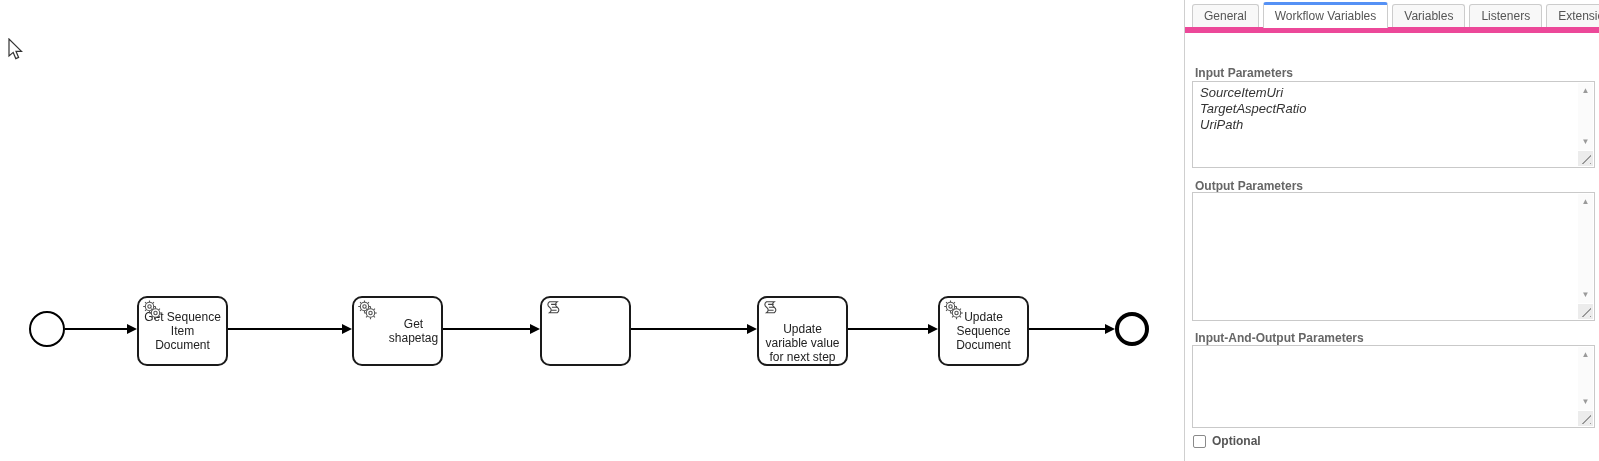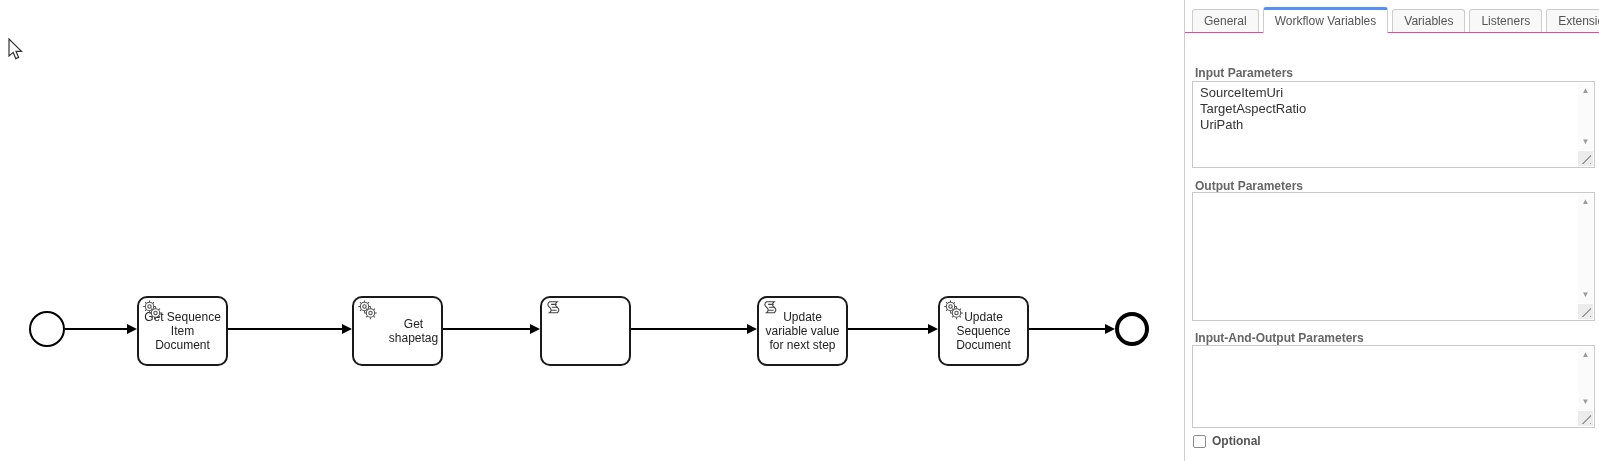--- a/index.html
+++ b/index.html
@@ -9,21 +9,21 @@
   
   .canvas { position:absolute; left:0; top:0; width:1184px; height:461px; background:#fff; }
 
   .event { position:absolute; border-radius:50%; background:#fff; }
   .start-event { left:29px; top:311px; width:36px; height:36px; border:2px solid #000; }
   .end-event   { left:1115px; top:312px; width:34px; height:34px; border:4px solid #000; }
 
   .task { position:absolute; top:296px; width:91px; height:70px; background:#fff;
           border:2px solid #1a1a1a; border-radius:10px; display:flex;
           align-items:center; justify-content:center; }
-  .t1 { left:137px; } .t2 { left:352px;padding-left:32px; } .t3 { left:540px; } .t4 { left:757px; } .t5 { left:938px; }
+  .t1 { left:137px; } .t2 { left:352px;padding-left:32px; } .t3 { left:540px; } .t4 { left:757px;align-items:flex-end; } .t5 { left:938px; }
   .task-label { font-size:12px; line-height:14px; color:#222; text-align:center; padding:0 3px; }
   .task-icon { position:absolute; top:2px; left:3px; }
 
   .flow { position:absolute; top:328px; height:2px; background:#000; }
   .flow::after { content:""; position:absolute; right:-10px; top:-4px; width:0; height:0;
                  border-left:10px solid #000; border-top:5px solid transparent;
                  border-bottom:5px solid transparent; }
   .f1 { left:65px;  width:62px; }
   .f2 { left:228px; width:114px; }
   .f3 { left:443px; width:87px; }
@@ -31,37 +31,37 @@
   .f5 { left:848px; width:80px; }
   .f6 { left:1029px; width:76px; }
 
   .mouse-cursor { position:absolute; left:8px; top:38px; }
 
   
   .panel { position:absolute; left:1184px; top:0; width:415px; height:461px;
            background:#fff; border-left:1px solid #cfcfcf; }
 
   .tabbar { position:absolute; left:0; right:0; top:8px; height:25px;
-            border-bottom:1px solid #ec4899; display:flex; align-items:flex-end; padding-left:7px;text-align:center; }
+            border-bottom:6px solid #ec4899; display:flex; align-items:flex-end; padding-left:7px;text-align:center; }
   .tab { position:relative; margin-right:4px; padding:4px 11px; font-size:12px; color:#555;
          background:#f8f8f8; border:1px solid #ccc; border-bottom:none;
          border-radius:3px 3px 0 0; white-space:nowrap; }
   .tab.active { background:#fff; border-top:3px solid #5591f5; margin-bottom:-1px; padding-bottom:5px; }
 
   .panel-heading { position:absolute; left:13px; top:40px; font-size:15px; font-weight:bold; color:#444; }
   .field-label   { position:absolute; left:10px; font-size:12px; font-weight:bold; color:#666; }
   .lbl-in  { top:66px; } .lbl-out { top:179px; } .lbl-io { top:331px; }
 
   .textbox { position:absolute; left:7px; width:403px; background:#fff;
              border:1px solid #c9c9c9; }
   .box-in  { top:81px;  height:87px; }
   .box-out { top:192px; height:129px; }
   .box-io  { top:345px; height:83px; }
   .textbox-content { position:absolute; inset:3px 20px 3px 7px; font-size:13px; line-height:16px;
-                     color:#333; white-space:pre-line; overflow:hidden; }
+                     color:#333; white-space:pre-line; overflow:hidden;font-style:italic; }
   .vscroll { position:absolute; top:1px; right:1px; bottom:17px; width:15px; background:#fbfbfb; }
   .scroll-arrow { position:absolute; left:0; width:15px; text-align:center;
                   font-size:8px; color:#9a9a9a; line-height:10px; }
   .arrow-up { top:3px; } .arrow-down { bottom:3px; }
   .grip { position:absolute; right:1px; bottom:1px; width:15px; height:15px; background:#ececec; }
   .grip::before { content:""; position:absolute; right:2px; bottom:2px; width:10px; height:10px;
                   background:repeating-linear-gradient(135deg, transparent 0 2px, #999 2px 3.5px, transparent 3.5px 5.5px);
                   clip-path:polygon(100% 0, 100% 100%, 0 100%); }
 
   .checkbox-row { position:absolute; left:8px; top:434px; display:flex; align-items:center; }

